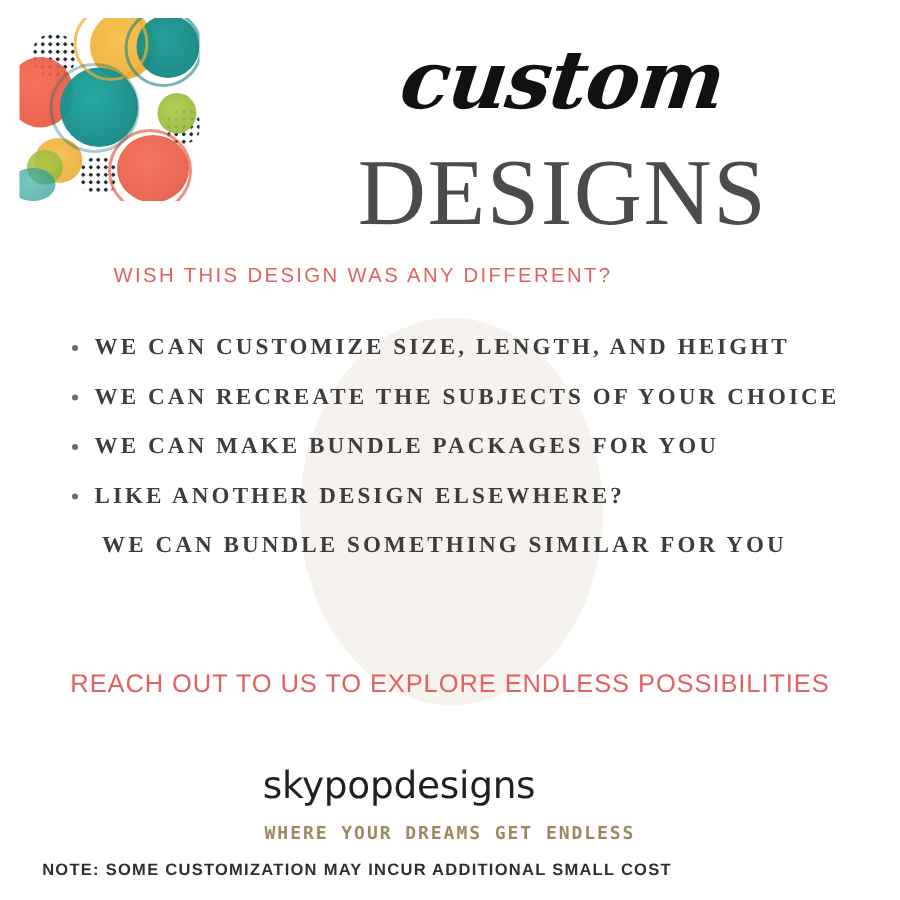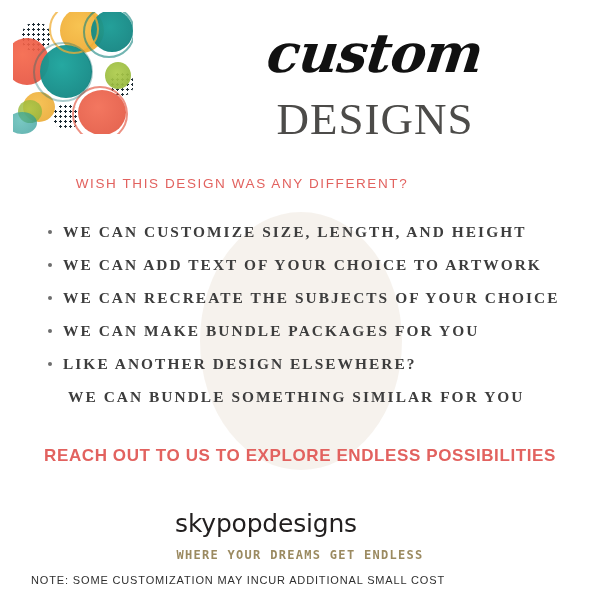--- a/index.html
+++ b/index.html
@@ -84,21 +84,21 @@
     z-index: 3;
   }
   #headline-main {
     position: absolute;
     left: 150px;
     top: 97px;
     width: 450px;
     text-align: center;
     font-family: "Liberation Serif", "DejaVu Serif", serif;
     font-weight: 400;
-    font-size: 45px;
+    font-size: 63px;
     line-height: 1;
     color: #4c4b49;
     letter-spacing: 1px;
     z-index: 3;
   }
   #subheadline {
     position: absolute;
     left: 0px;
     top: 176px;
     width: 484px;
@@ -149,21 +149,21 @@
   }
 
   
   #cta {
     position: absolute;
     left: 0px;
     top: 446px;
     width: 600px;
     text-align: center;
     font-family: "Liberation Sans", sans-serif;
-    font-weight: 700;
+    font-weight: 400;
     font-size: 17px;
     letter-spacing: 0.6px;
     color: #e2625f;
     z-index: 3;
   }
 
   
   #brand-name {
     position: absolute;
     left: 0px;
@@ -190,21 +190,21 @@
     color: #9b8a60;
     z-index: 3;
   }
   #footnote {
     position: absolute;
     left: 0px;
     top: 574px;
     width: 476px;
     text-align: center;
     font-family: "Liberation Sans", sans-serif;
-    font-weight: 400;
+    font-weight: 700;
     font-size: 11px;
     letter-spacing: 0.85px;
     color: #2f2f2f;
     z-index: 3;
   }
 </style>
 </head>
 <body>
 
 <div id="watermark"></div>
@@ -256,21 +256,20 @@
 </div>
 
 <div id="headline-script">custom</div>
 
 <div id="headline-main">DESIGNS</div>
 
 <div id="subheadline">WISH  THIS  DESIGN  WAS ANY DIFFERENT?</div>
 
 <ul id="benefits-list">
   <li class="has-bullet">WE CAN CUSTOMIZE SIZE, LENGTH, AND HEIGHT</li>
-  <li class="has-bullet">WE CAN ADD TEXT OF YOUR CHOICE TO ARTWORK</li>
   <li class="has-bullet">WE CAN RECREATE THE SUBJECTS OF YOUR CHOICE</li>
   <li class="has-bullet">WE CAN MAKE BUNDLE PACKAGES FOR YOU</li>
   <li class="has-bullet">LIKE ANOTHER DESIGN ELSEWHERE?</li>
   <li class="continuation">WE CAN BUNDLE SOMETHING SIMILAR FOR YOU</li>
 </ul>
 
 <div id="cta">REACH OUT TO US TO EXPLORE ENDLESS POSSIBILITIES</div>
 
 <div id="brand-name">skypopdesigns</div>
 

